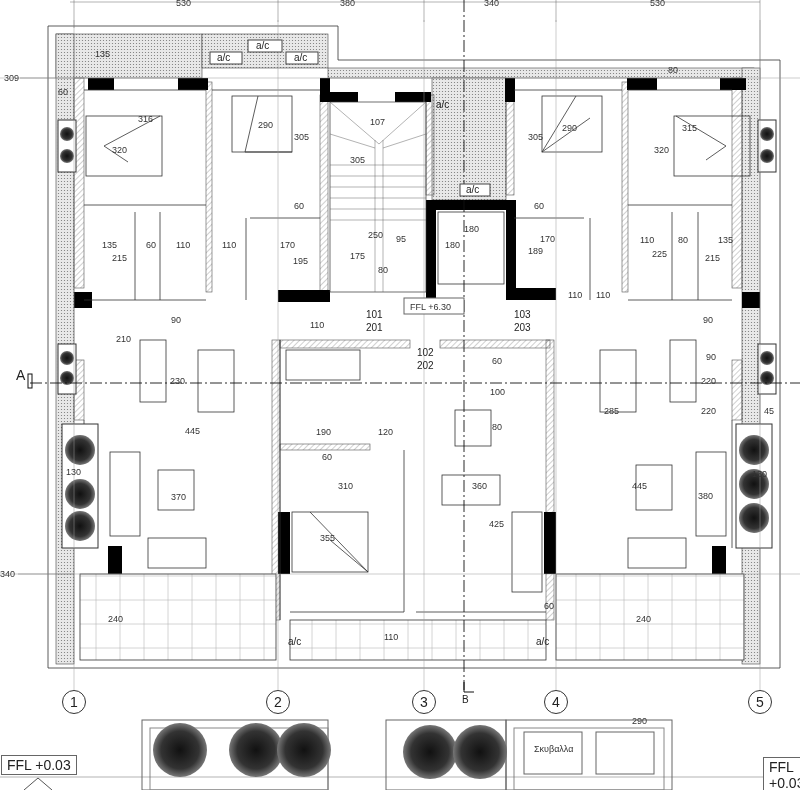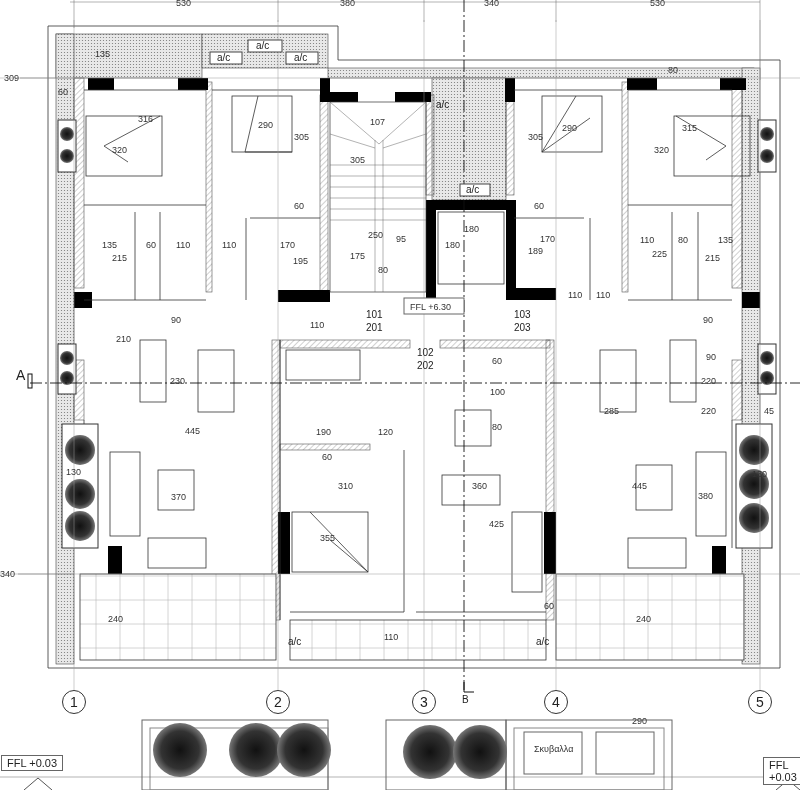--- a/index.html
+++ b/index.html
@@ -8,21 +8,21 @@
   .dim{font-size:9px;fill:#333;font-family:"Liberation Sans",sans-serif;}
   .lbl{font-size:10px;fill:#222;font-family:"Liberation Sans",sans-serif;}
   .axis{font-size:14px;fill:#222;font-family:"Liberation Sans",sans-serif;}
   .wall{fill:#000;}
   .hatch{fill:url(#hatch);stroke:#555;stroke-width:0.6;}
   .ins{fill:url(#dots);stroke:#444;stroke-width:0.6;}
   .ln{stroke:#333;stroke-width:0.8;fill:none;}
   .thin{stroke:#666;stroke-width:0.5;fill:none;}
   .grid{stroke:#999;stroke-width:0.5;fill:none;}
   .axisline{stroke:#111;stroke-width:0.9;stroke-dasharray:12 3 2 3;fill:none;}
-  .tag{position:absolute;font-size:11px;border:1px solid #666;background:#fff;padding:1px 5px;font-family:"Liberation Sans",sans-serif;}
+  .tag{position:absolute;font-size:14px;border:1px solid #666;background:#fff;padding:1px 5px;font-family:"Liberation Sans",sans-serif;}
   .bubble{position:absolute;width:22px;height:22px;border:1px solid #333;border-radius:50%;font-size:14px;text-align:center;line-height:22px;background:#fff;}
 </style>
 </head>
 <body>
 
 <svg width="800" height="790" viewBox="0 0 800 790">
   <defs>
     <pattern id="hatch" width="4" height="4" patternUnits="userSpaceOnUse" patternTransform="rotate(45)">
       <line x1="0" y1="0" x2="0" y2="4" stroke="#777" stroke-width="0.7"></line>
     </pattern>

